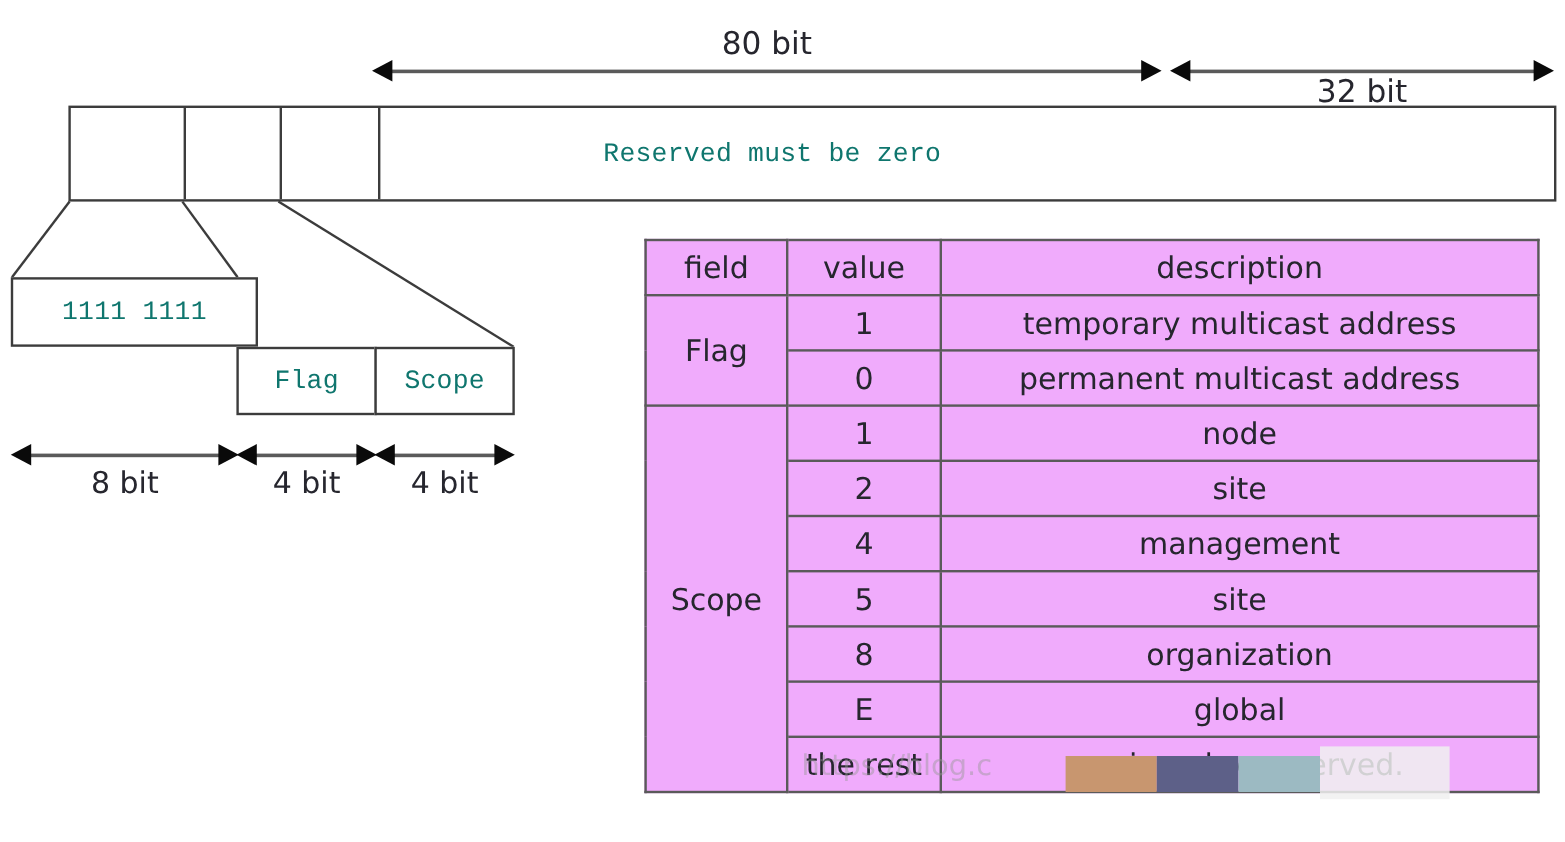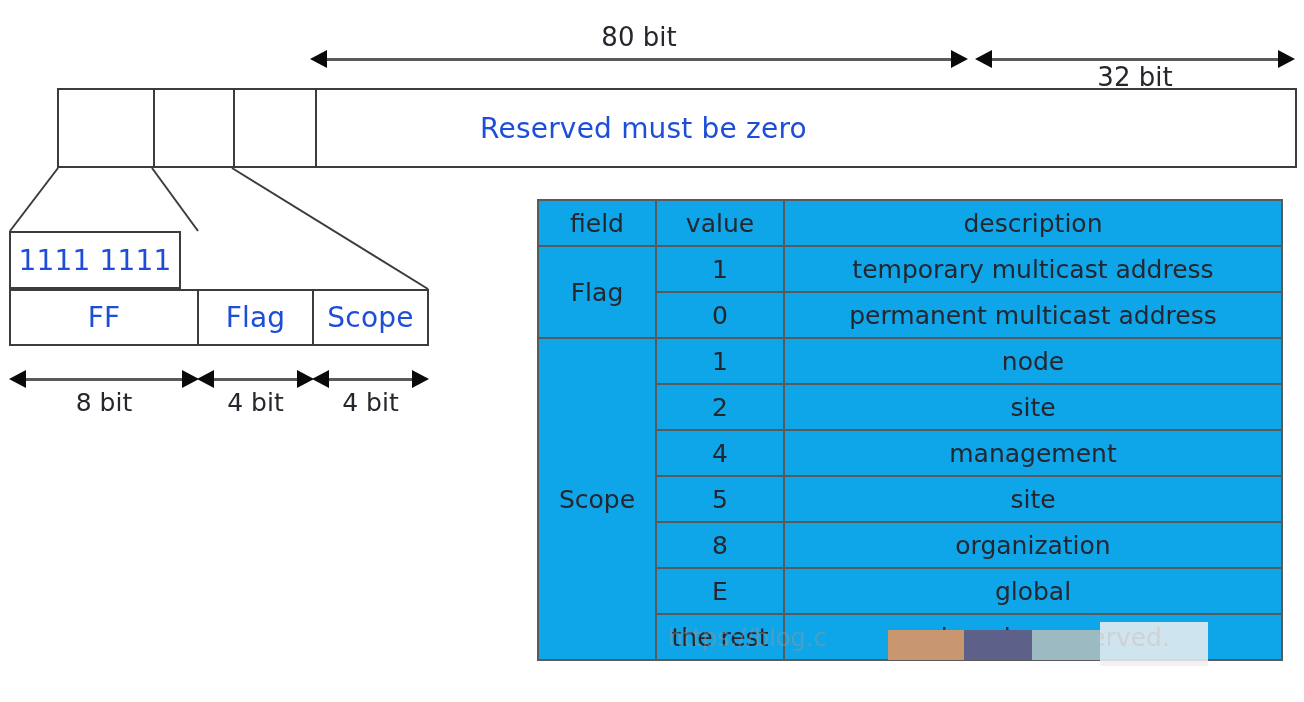--- a/index.html
+++ b/index.html
@@ -28,24 +28,25 @@
   .box {
     border: 2px solid #3c3c3c;
     background: #ffffff;
     box-sizing: border-box;
     display: flex;
     align-items: center;
     justify-content: center;
     text-align: center;
   }
   .box-label {
-    font-size: 28px;
+    font-size: 22px;
     letter-spacing: 0.2px;
-    color: #1d4ed8;
-    white-space: nowrap;
+    color: #0f766e;
+    white-space: nowrap;
+    font-family: Liberation Mono, monospace;
   }
 
   
   #top-bar { left: 57px; top: 88px; width: 1240px; height: 80px; }
   .bar-cell {
     position: absolute;
     top: 0;
     height: 100%;
     box-sizing: border-box;
     border-left: 2px solid #3c3c3c;
@@ -78,31 +79,31 @@
   }
   .dim-label-sm {
     position: absolute;
     font-size: 25px;
     color: #26262e;
     white-space: nowrap;
     text-align: center;
   }
 
   
-  #ff-bits { left: 9px;   top: 231px; width: 172px; height: 58px; }
+  #ff-bits { left: 9px;   top: 231px; width: 206px; height: 58px; }
   #ff-cell { left: 9px;   top: 289px; width: 190px; height: 57px; }
   #flag-cell  { left: 197px; top: 289px; width: 117px; height: 57px; }
   #scope-cell { left: 312px; top: 289px; width: 117px; height: 57px; }
 
   
   #attr-table {
     left: 537px; top: 199px;
     border-collapse: collapse;
     border: 2px solid #3c3c3c;
-    background: #0ea5e9;
+    background: #f0abfc;
     table-layout: fixed;
   }
   #attr-table td, #attr-table th {
     border: 2px solid #5a5a5a;
     font-weight: normal;
     font-size: 25px;
     color: #26262e;
     padding: 0 6px;
     height: 46px;
     box-sizing: border-box;
@@ -175,23 +176,20 @@
   </div>
 
   <svg class="abs" style="left:0px; top:160px; width:470px; height:200px; overflow:visible;">
     <line x1="58" y1="8" x2="10" y2="71" stroke="#3c3c3c" stroke-width="2"></line>
     <line x1="152" y1="8" x2="198" y2="71" stroke="#3c3c3c" stroke-width="2"></line>
     <line x1="232" y1="8" x2="428" y2="129" stroke="#3c3c3c" stroke-width="2"></line>
   </svg>
 
   <div class="abs box" id="ff-bits">
     <span class="box-label">1111 1111</span>
-  </div>
-  <div class="abs box" id="ff-cell">
-    <span class="box-label">FF</span>
   </div>
   <div class="abs box" id="flag-cell">
     <span class="box-label">Flag</span>
   </div>
   <div class="abs box" id="scope-cell">
     <span class="box-label">Scope</span>
   </div>
 
   <div class="abs" style="left:9px; top:366px; width:190px; height:48px;">
     <div class="dim-line" style="left:14px; top:12px; width:162px;"></div>

